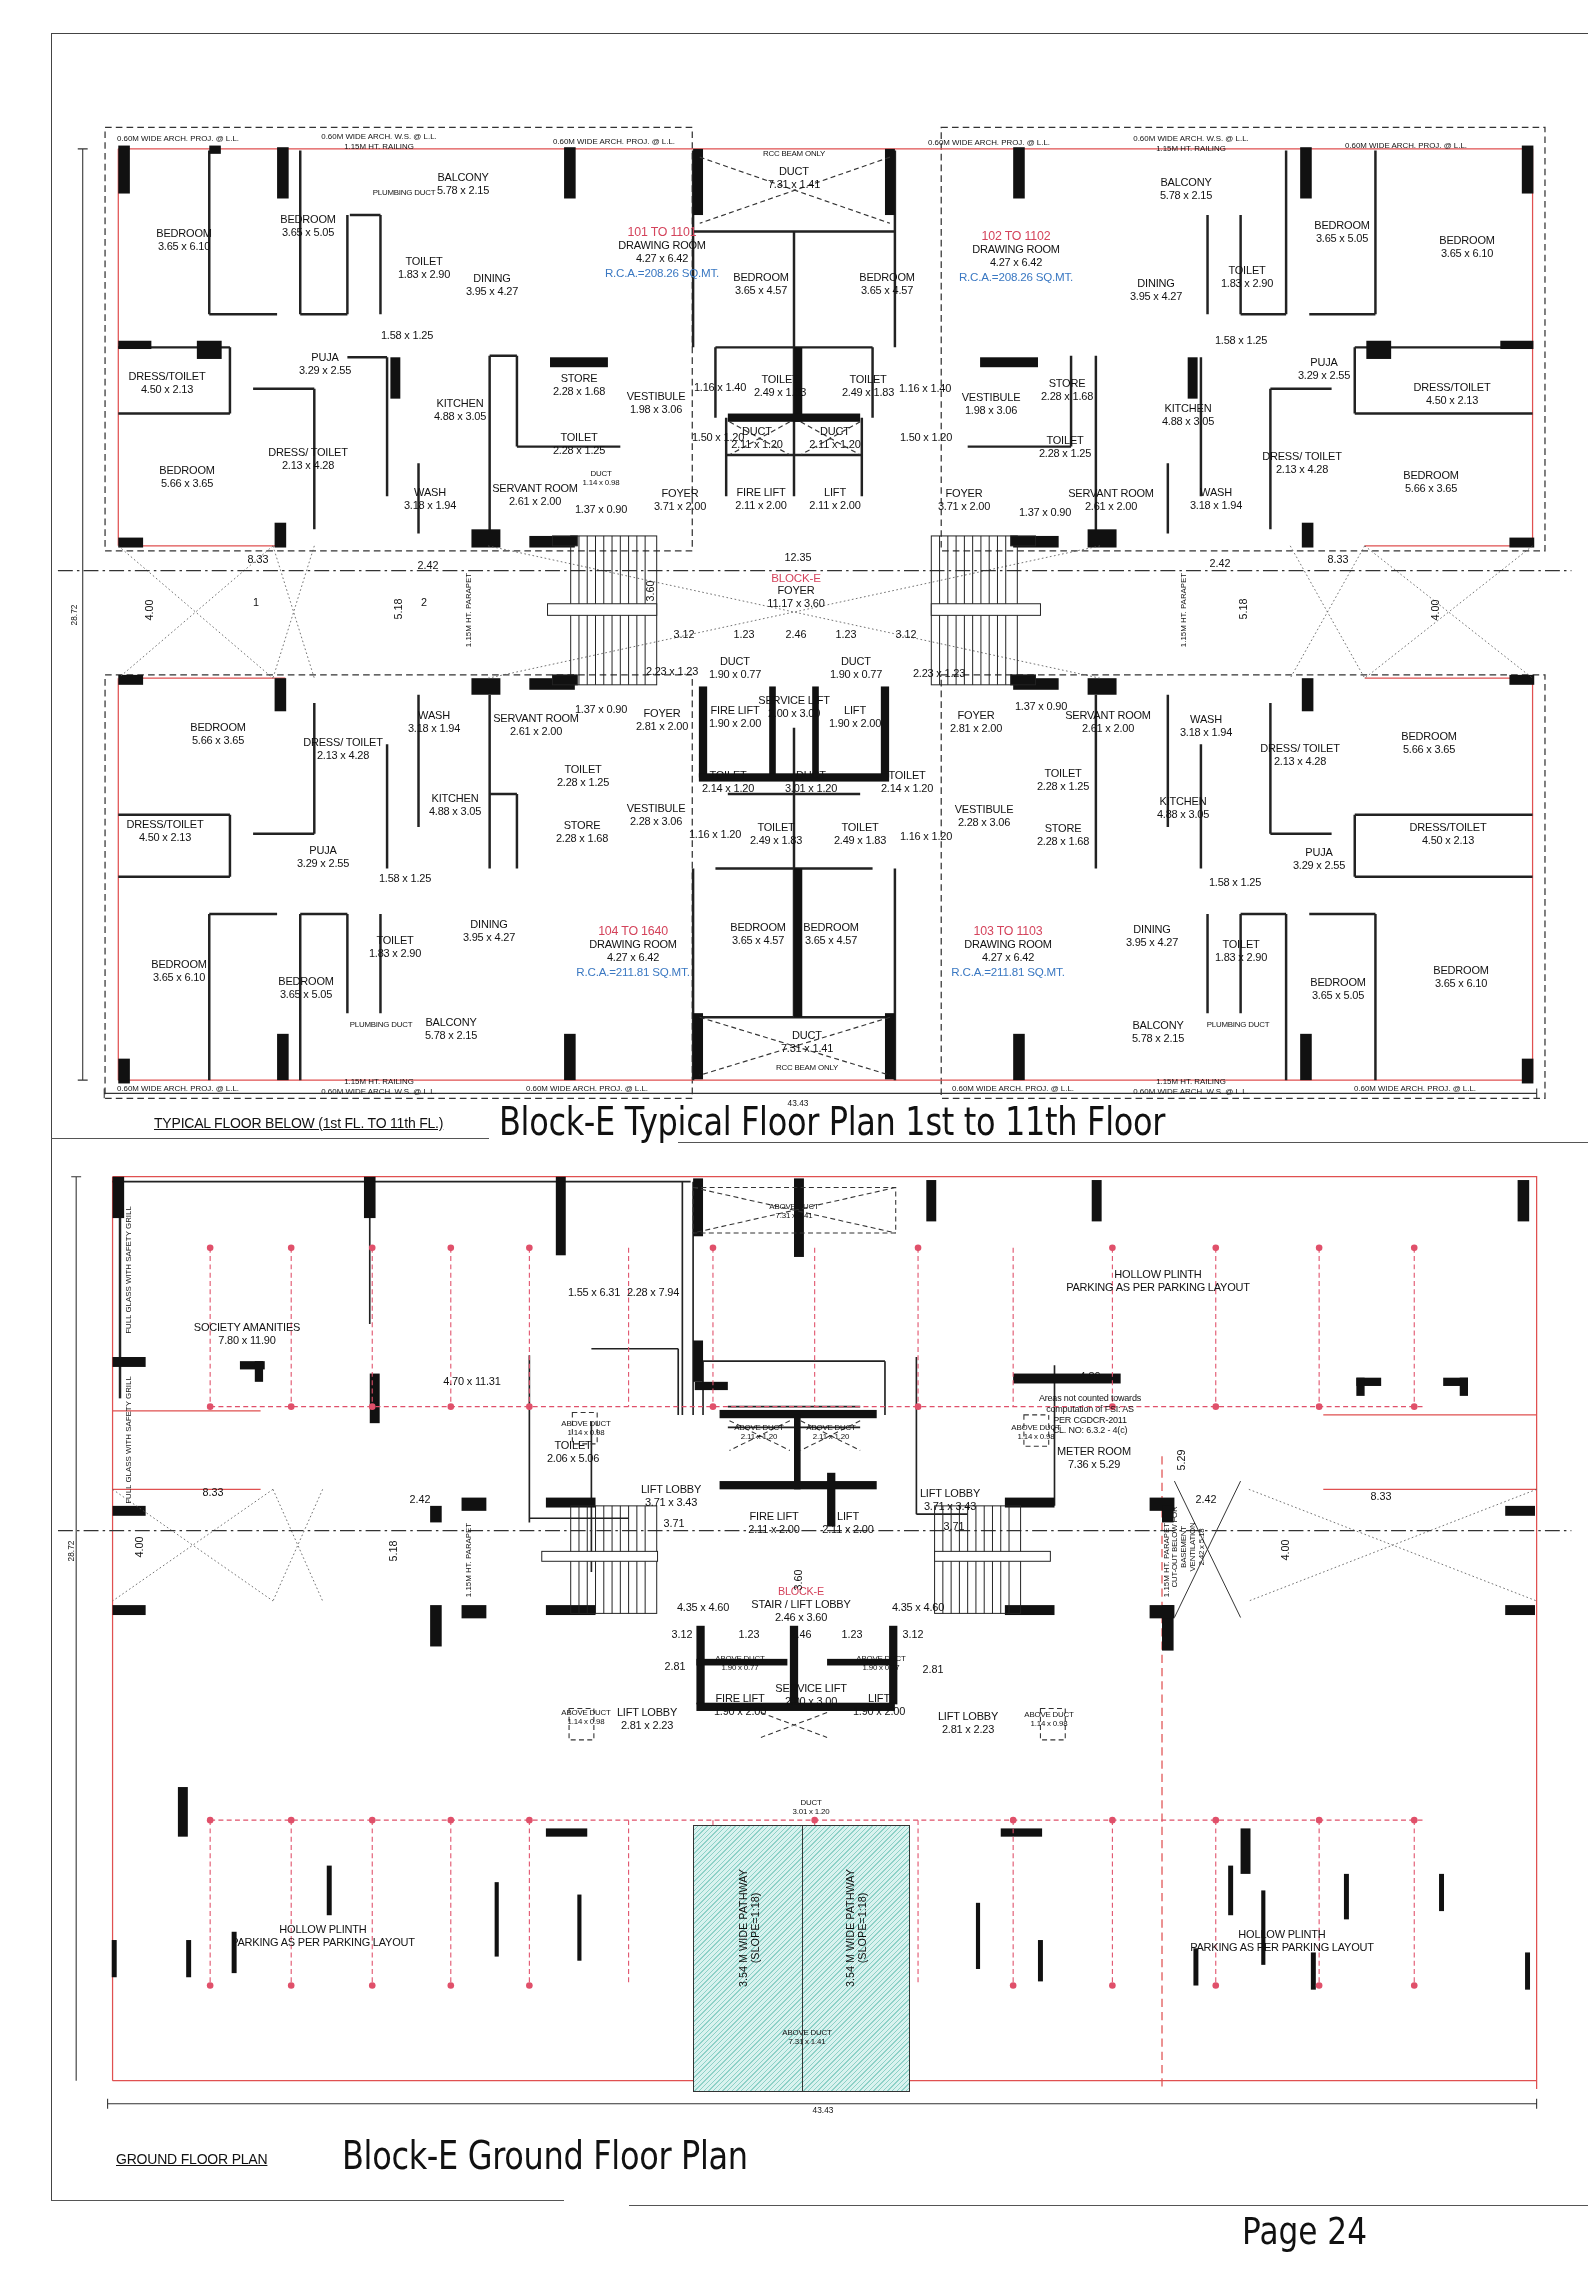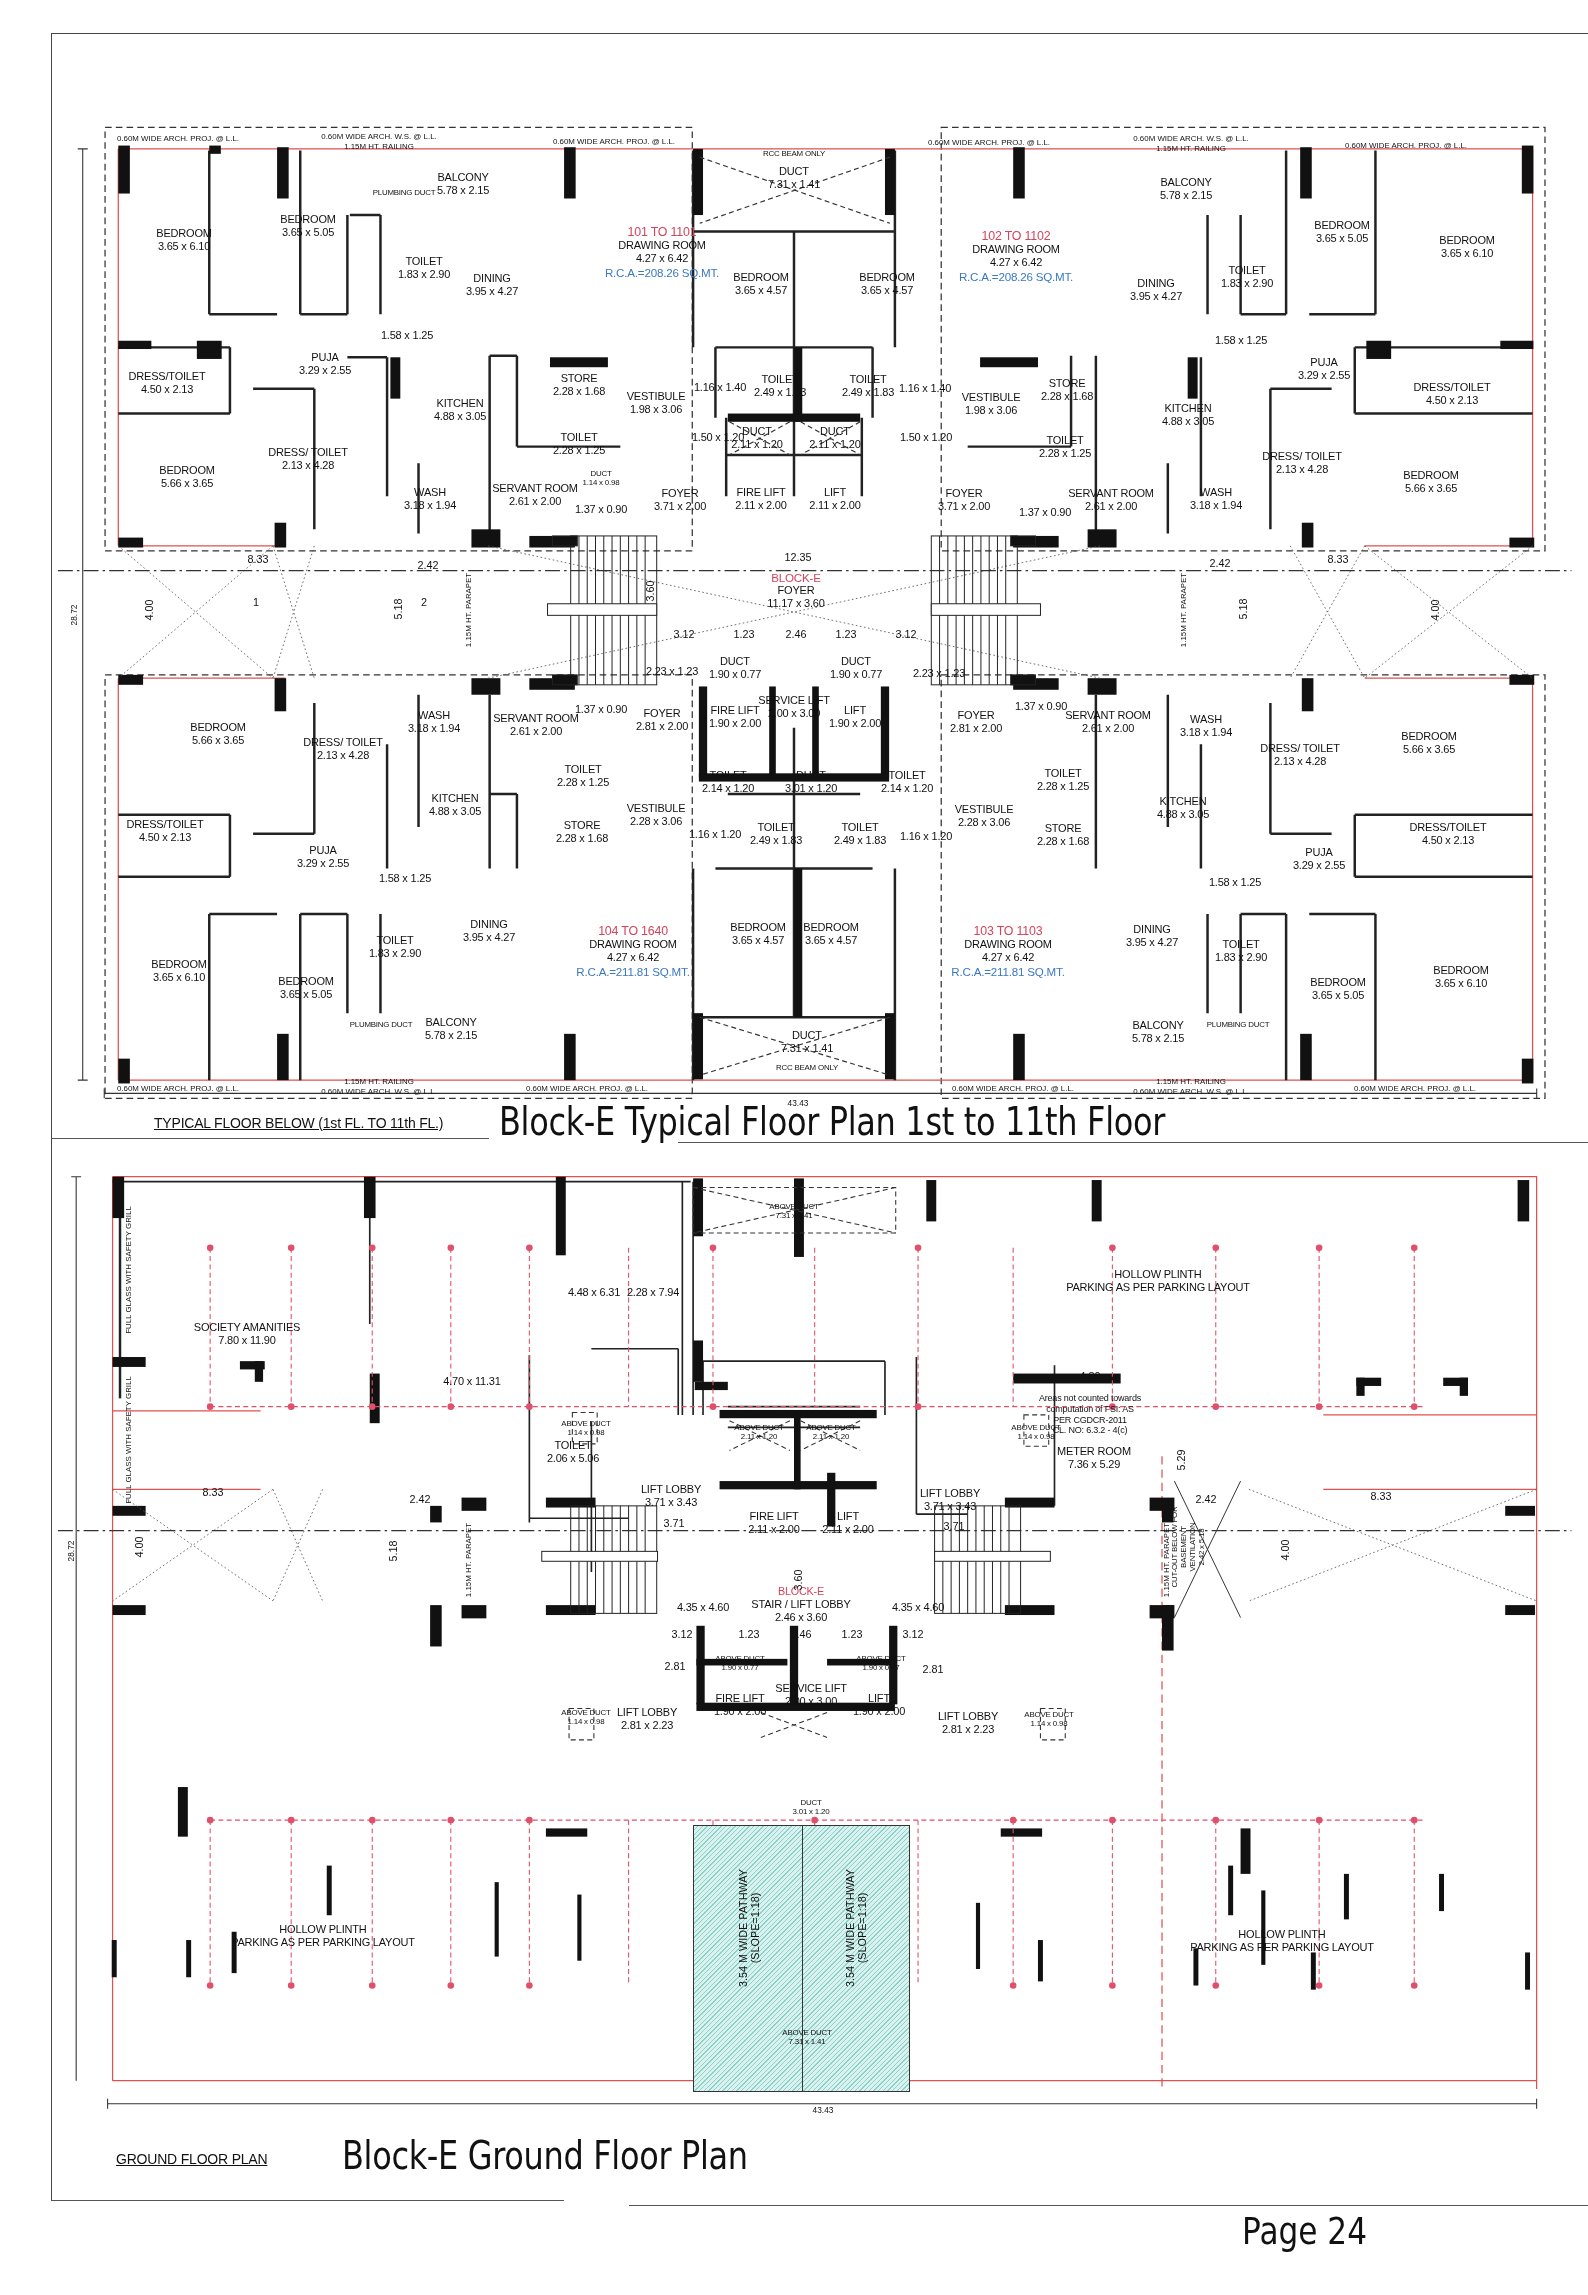--- a/index.html
+++ b/index.html
@@ -813,21 +813,21 @@
   <div class="pathway-lbl" style="left:856px;top:786px;"><span>3.54 M WIDE PATHWAY</span><br><span>(SLOPE=1:18)</span></div>
 
   <div class="lbl" style="left:247px;top:192px;">
       <span class="nm">SOCIETY AMANITIES</span>
       <span class="dm">7.80 x 11.90</span>
     </div>
   <div class="lbl" style="left:472px;top:240px;">
       <span class="dm">4.70 x 11.31</span>
     </div>
   <div class="lbl" style="left:594px;top:151px;">
-      <span class="dm">4.48 x 6.31</span>
+      <span class="dm">1.55 x 6.31</span>
     </div>
   <div class="lbl" style="left:653px;top:151px;">
       <span class="dm">2.28 x 7.94</span>
     </div>
   <div class="lbl" style="left:573px;top:310px;">
       <span class="nm">TOILET</span>
       <span class="dm">2.06 x 5.06</span>
     </div>
   <div class="lbl small" style="left:794px;top:69px;"><span>ABOVE DUCT</span><br><span>7.31 x 1.41</span></div>
   <div class="lbl" style="left:1158px;top:139px;">

